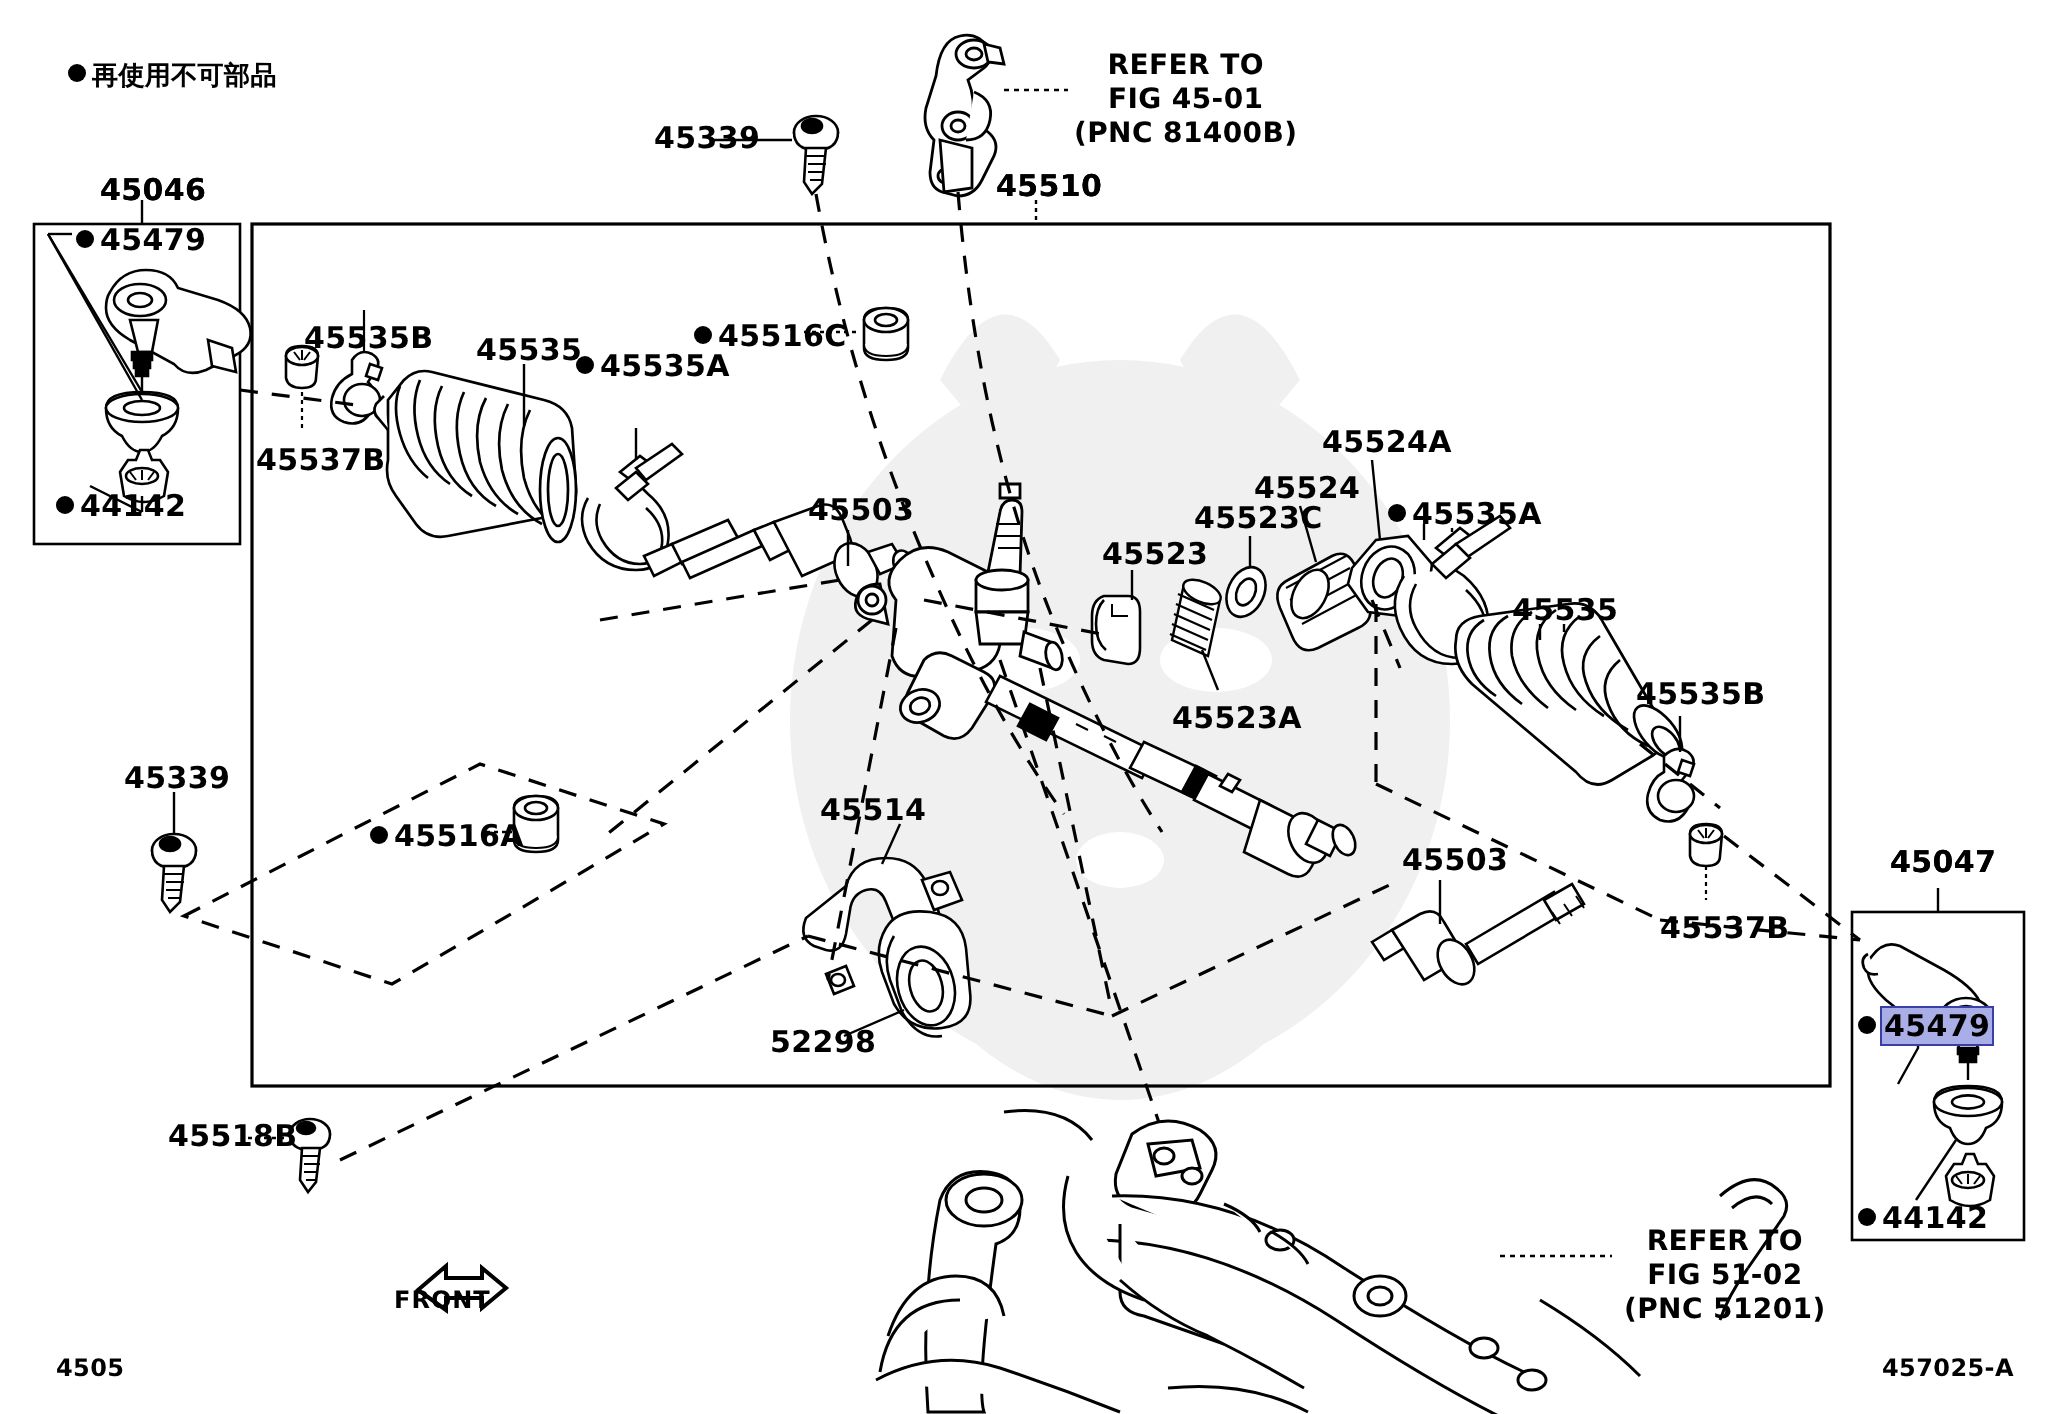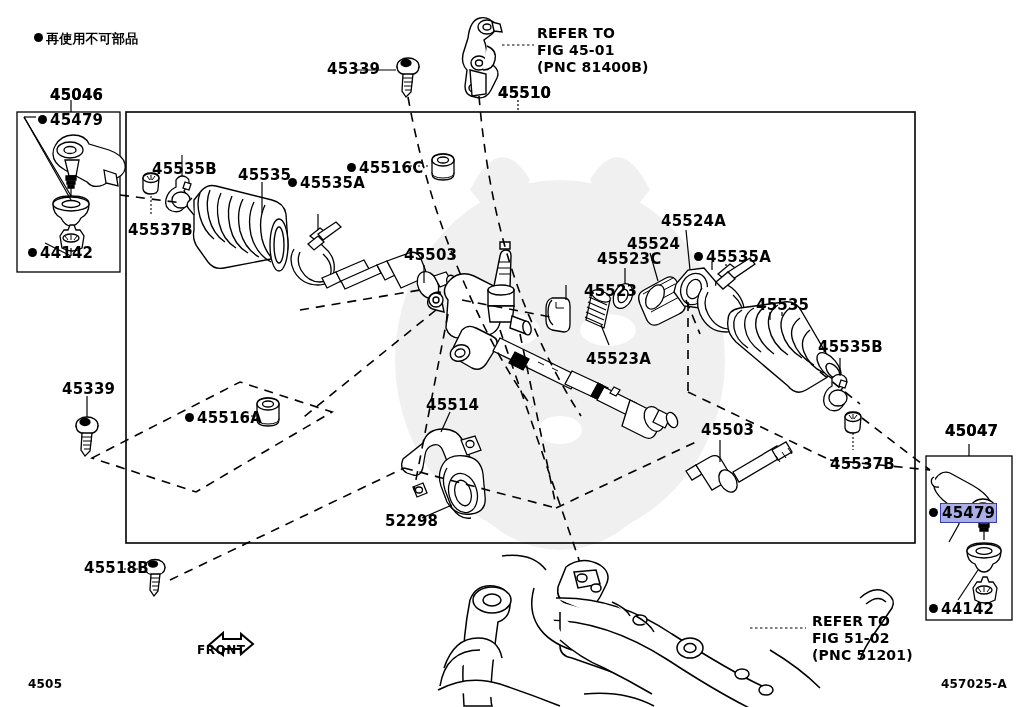--- a/index.html
+++ b/index.html
@@ -1,18 +1,18 @@
 <!DOCTYPE html>
 <html><head>
 <meta charset="utf-8">
 <style>
   html,body{margin:0;padding:0;background:#fff;}
   body{width:1024px;height:707px;position:relative;overflow:hidden;
        font-family:"DejaVu Sans","Liberation Sans",sans-serif;color:#000;}
-  #stage{position:absolute;left:0;top:0;width:1024px;height:707px;}
+  #stage{position:absolute;left:0;top:0;width:1024px;height:707px;text-align:center;}
   svg.art{position:absolute;left:0;top:0;width:1024px;height:707px;}
   .lbl{position:absolute;font-weight:bold;font-size:15px;letter-spacing:0.2px;
        white-space:nowrap;line-height:1;color:#000;}
   .lbl.ref{font-size:14px;font-weight:bold;line-height:17px;}
   .lbl.note{font-size:13px;font-weight:bold;}
   .lbl.code{font-size:12px;font-weight:bold;}
   .lbl.front{font-size:12px;font-weight:bold;letter-spacing:0.5px;}
   .dot{display:inline-block;width:9px;height:9px;border-radius:50%;
        background:#000;vertical-align:1px;margin-right:3px;}
   .hl{background:#a9aee6;outline:1.5px solid #3a3fa8;padding:0 1px;}
@@ -450,32 +450,32 @@
       <div class="lbl" style="left: 38px; top: 113px;"><span class="dot"></span><span>45479</span></div>
       <div class="lbl" style="left: 28px; top: 246px;"><span class="dot"></span><span>44142</span></div>
       <div class="lbl" style="left: 327px; top: 62px;"><span>45339</span></div>
       <div class="lbl" style="left: 498px; top: 86px;"><span>45510</span></div>
       <div class="lbl" style="left: 152px; top: 162px;"><span>45535B</span></div>
       <div class="lbl" style="left: 128px; top: 223px;"><span>45537B</span></div>
       <div class="lbl" style="left: 238px; top: 168px;"><span>45535</span></div>
       <div class="lbl" style="left: 288px; top: 176px;"><span class="dot"></span><span>45535A</span></div>
       <div class="lbl" style="left: 347px; top: 161px;"><span class="dot"></span><span>45516C</span></div>
       <div class="lbl" style="left: 404px; top: 248px;"><span>45503</span></div>
-      <div class="lbl" style="left: 551px; top: 284px; margin-left: 33px;"><span>45523</span></div>
+      <div class="lbl" style="left: 551px; top: 270px;"><span>45523</span></div>
       <div class="lbl" style="left: 586px; top: 352px;"><span>45523A</span></div>
       <div class="lbl" style="left: 597px; top: 252px;"><span>45523C</span></div>
       <div class="lbl" style="left: 627px; top: 237px;"><span>45524</span></div>
       <div class="lbl" style="left: 661px; top: 214px;"><span>45524A</span></div>
       <div class="lbl" style="left: 694px; top: 250px;"><span class="dot"></span><span>45535A</span></div>
       <div class="lbl" style="left: 756px; top: 298px;"><span>45535</span></div>
       <div class="lbl" style="left: 818px; top: 340px;"><span>45535B</span></div>
       <div class="lbl" style="left: 830px; top: 457px;"><span>45537B</span></div>
       <div class="lbl" style="left: 62px; top: 382px;"><span>45339</span></div>
       <div class="lbl" style="left: 185px; top: 411px;"><span class="dot"></span><span>45516A</span></div>
-      <div class="lbl" style="left: 426px; top: 398px;"><span>45514</span></div>
+      <div class="lbl" style="left: 410px; top: 398px;"><span>45514</span></div>
       <div class="lbl" style="left: 385px; top: 514px;"><span>52298</span></div>
       <div class="lbl" style="left: 701px; top: 423px;"><span>45503</span></div>
       <div class="lbl" style="left: 70px; top: 561px; margin-left: 14px;"><span>45518B</span></div>
       <div class="lbl" style="left: 945px; top: 424px;"><span>45047</span></div>
       <div class="lbl" style="left: 929px; top: 506px;"><span class="dot"></span><span class="hl">45479</span></div>
       <div class="lbl" style="left: 929px; top: 602px;"><span class="dot"></span><span>44142</span></div>
     </div>
 
   <div class="lbl front" style="left:197px;top:644px;">FRONT</div>
 

